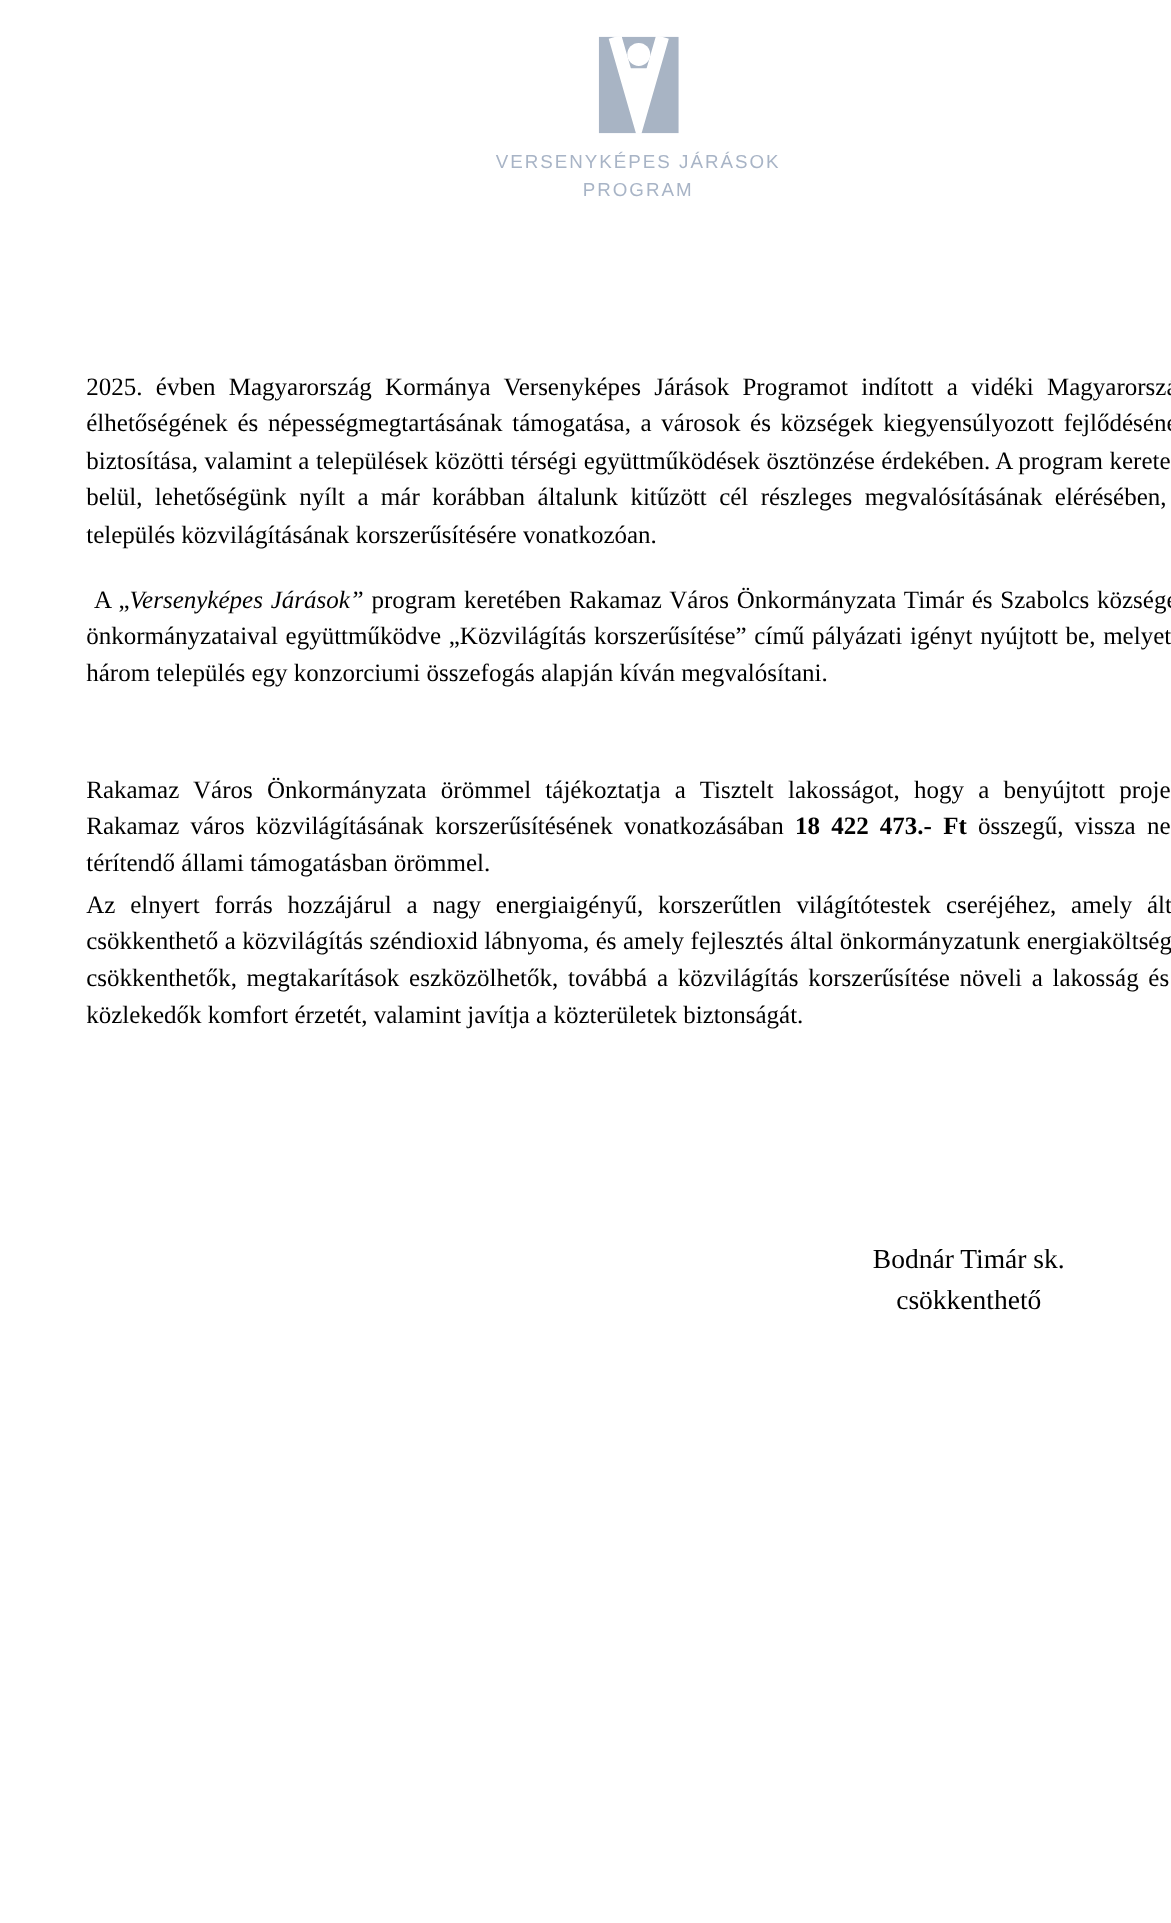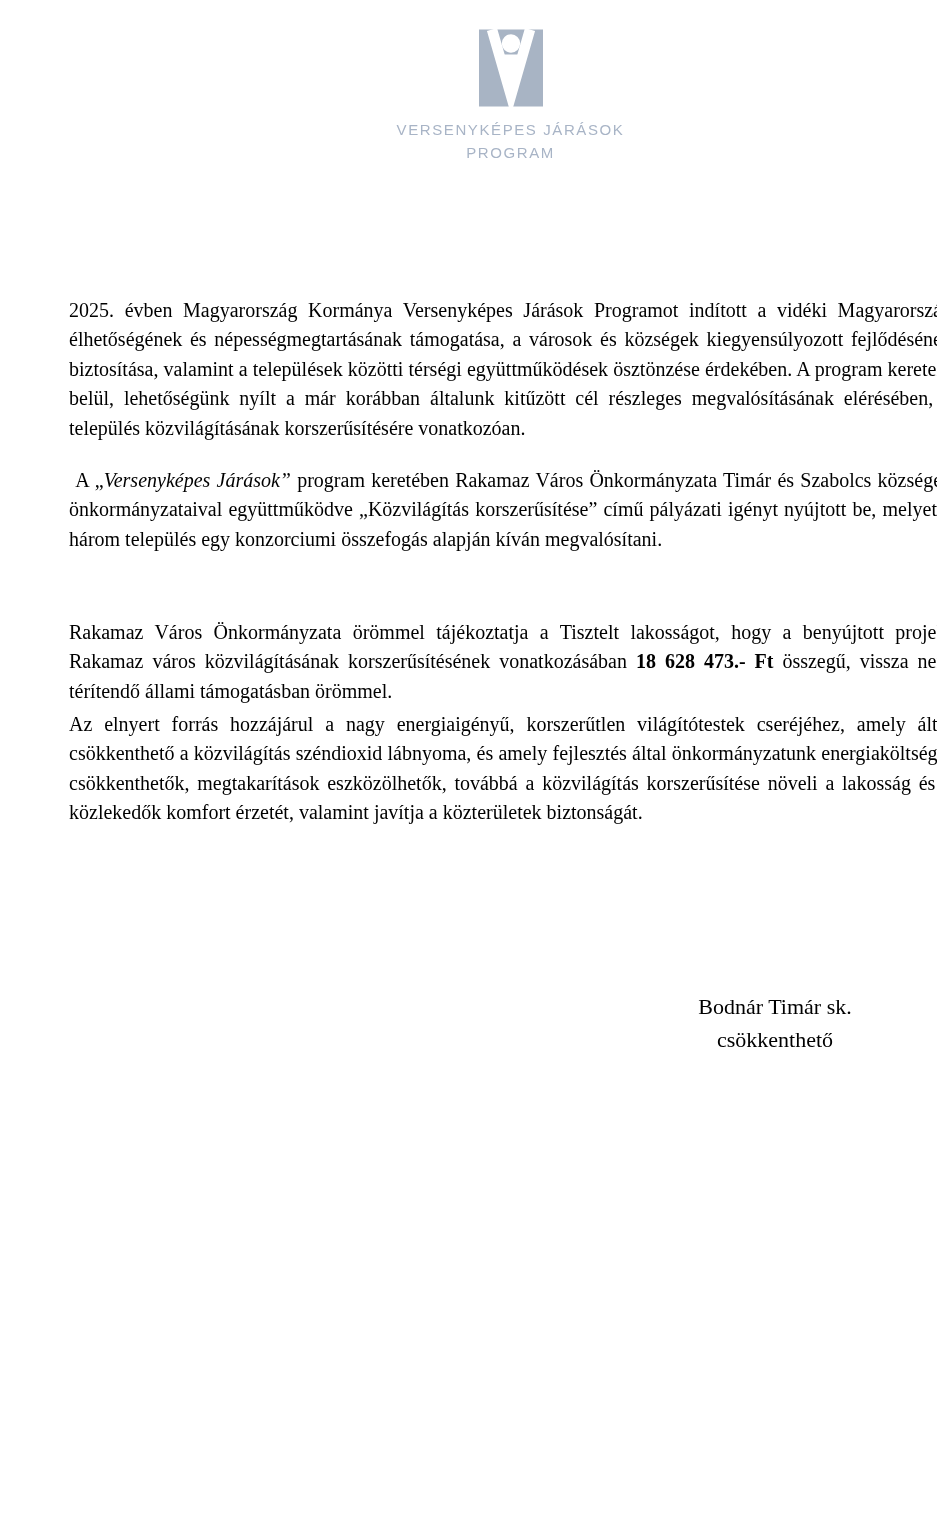--- a/index.html
+++ b/index.html
@@ -95,21 +95,21 @@
     <circle cx="32" cy="14" r="9.2" fill="#ffffff"></circle>
   </svg>
   <div class="logo-word1">VERSENYKÉPES JÁRÁSOK</div>
   <div class="logo-word2">PROGRAM</div>
 
 
   <p class="par par-1">2025. évben Magyarország Kormánya Versenyképes Járások Programot indított a vidéki Magyarország élhetőségének és népességmegtartásának támogatása, a városok és községek kiegyensúlyozott fejlődésének biztosítása, valamint a települések közötti térségi együttműködések ösztönzése érdekében. A program keretein belül, lehetőségünk nyílt a már korábban általunk kitűzött cél részleges megvalósításának elérésében, a település közvilágításának korszerűsítésére vonatkozóan.</p>
 
   <p class="par par-2"><span>&nbsp;A „</span><em>Versenyképes Járások”</em><span> program keretében Rakamaz Város Önkormányzata Timár és Szabolcs községek önkormányzataival együttműködve „Közvilágítás korszerűsítése” című pályázati igényt nyújtott be, melyet a három település egy konzorciumi összefogás alapján kíván megvalósítani.</span></p>
 
-  <p class="par par-3"><span>Rakamaz Város Önkormányzata örömmel tájékoztatja a Tisztelt lakosságot, hogy a benyújtott projekt Rakamaz város közvilágításának korszerűsítésének vonatkozásában </span><strong>18 628 473.- Ft</strong><span> összegű, vissza nem térítendő állami támogatásban örömmel.</span></p>
+  <p class="par par-3"><span>Rakamaz Város Önkormányzata örömmel tájékoztatja a Tisztelt lakosságot, hogy a benyújtott projekt Rakamaz város közvilágításának korszerűsítésének vonatkozásában </span><strong>18 422 473.- Ft</strong><span> összegű, vissza nem térítendő állami támogatásban örömmel.</span></p>
 
   <p class="par par-4">Az elnyert forrás hozzájárul a nagy energiaigényű, korszerűtlen világítótestek cseréjéhez, amely által csökkenthető a közvilágítás széndioxid lábnyoma, és amely fejlesztés által önkormányzatunk energiaköltségei csökkenthetők, megtakarítások eszközölhetők, továbbá a közvilágítás korszerűsítése növeli a lakosság és a közlekedők komfort érzetét, valamint javítja a közterületek biztonságát.</p>
 
   <div class="signature">
     <div>Bodnár Timár sk.</div>
     <div>csökkenthető</div>
   </div>
 
   <div class="page-number">1/1</div>
 

